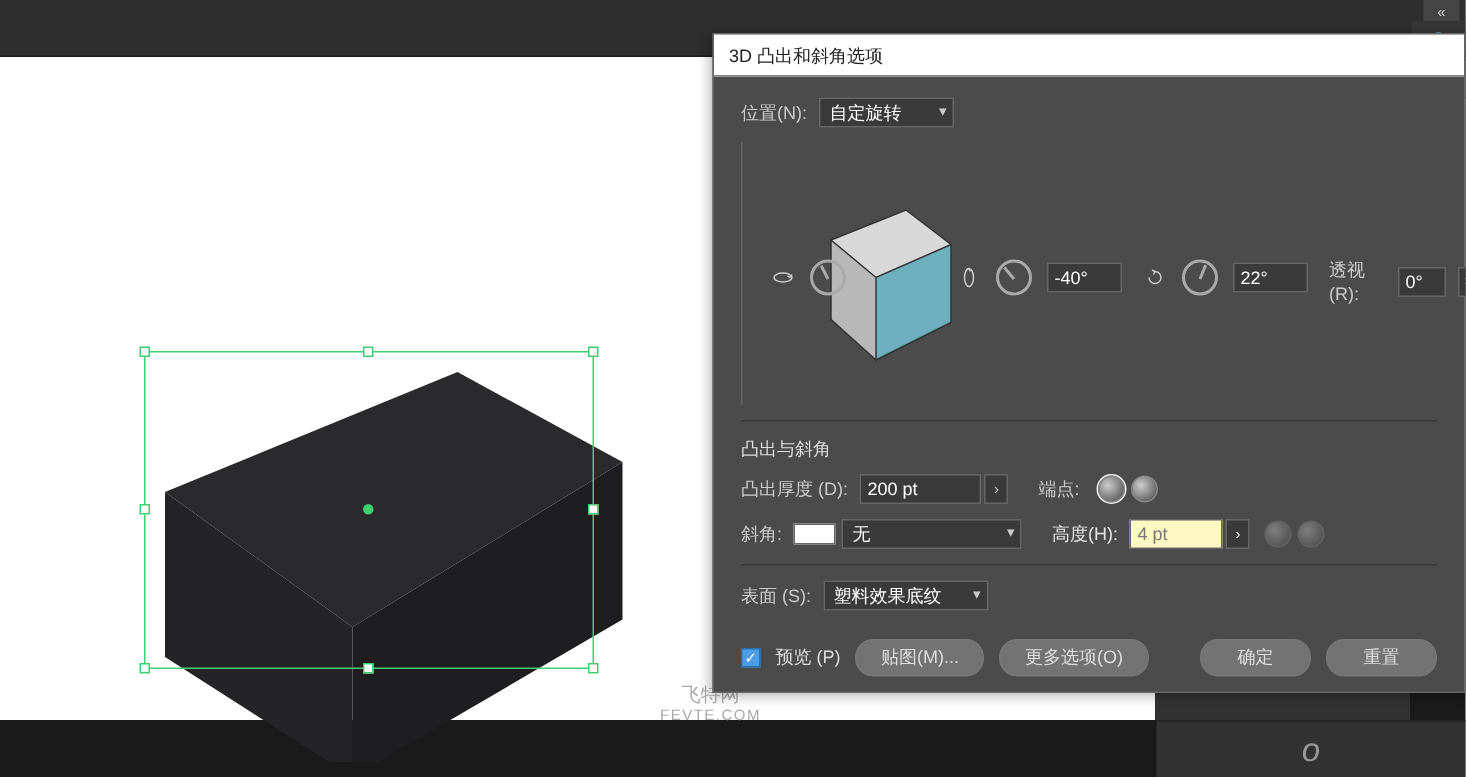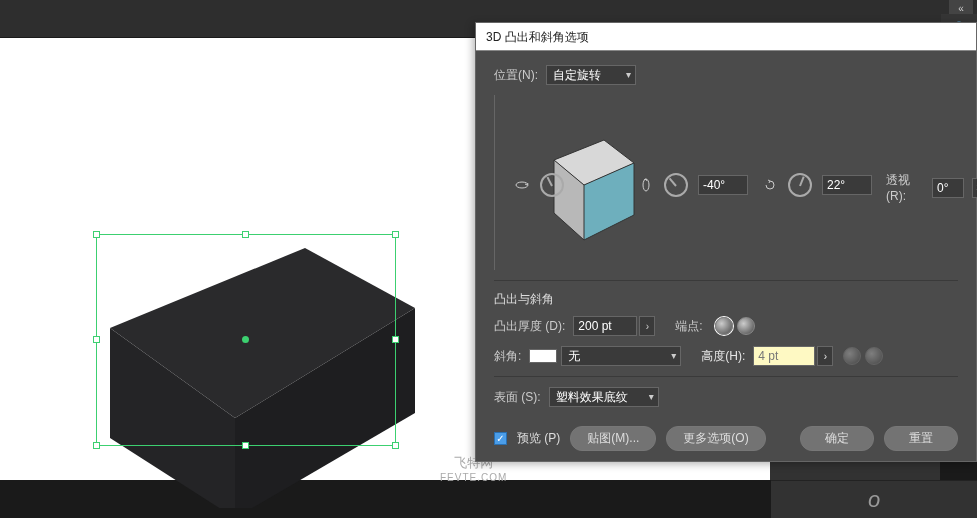--- a/index.html
+++ b/index.html
@@ -190,21 +190,21 @@
           <div class="step-btn">›</div>
         </div>
       </div>
     </div>
 
     <div class="sep"></div>
     <div class="section-title">凸出与斜角</div>
 
     <div class="row">
       <span class="label">凸出厚度 (D):</span>
-      <div class="num-input" style="width:64px">
+      <div class="num-input" style="width:81px">
           <span>200 pt</span>
         </div>
       <div class="step-btn">›</div>
       <span class="label" style="margin-left:20px">端点:</span>
       <span class="cap-btn sel"></span>
       <span class="cap-btn"></span>
     </div>
 
     <div class="row">
       <span class="label">斜角:</span>

